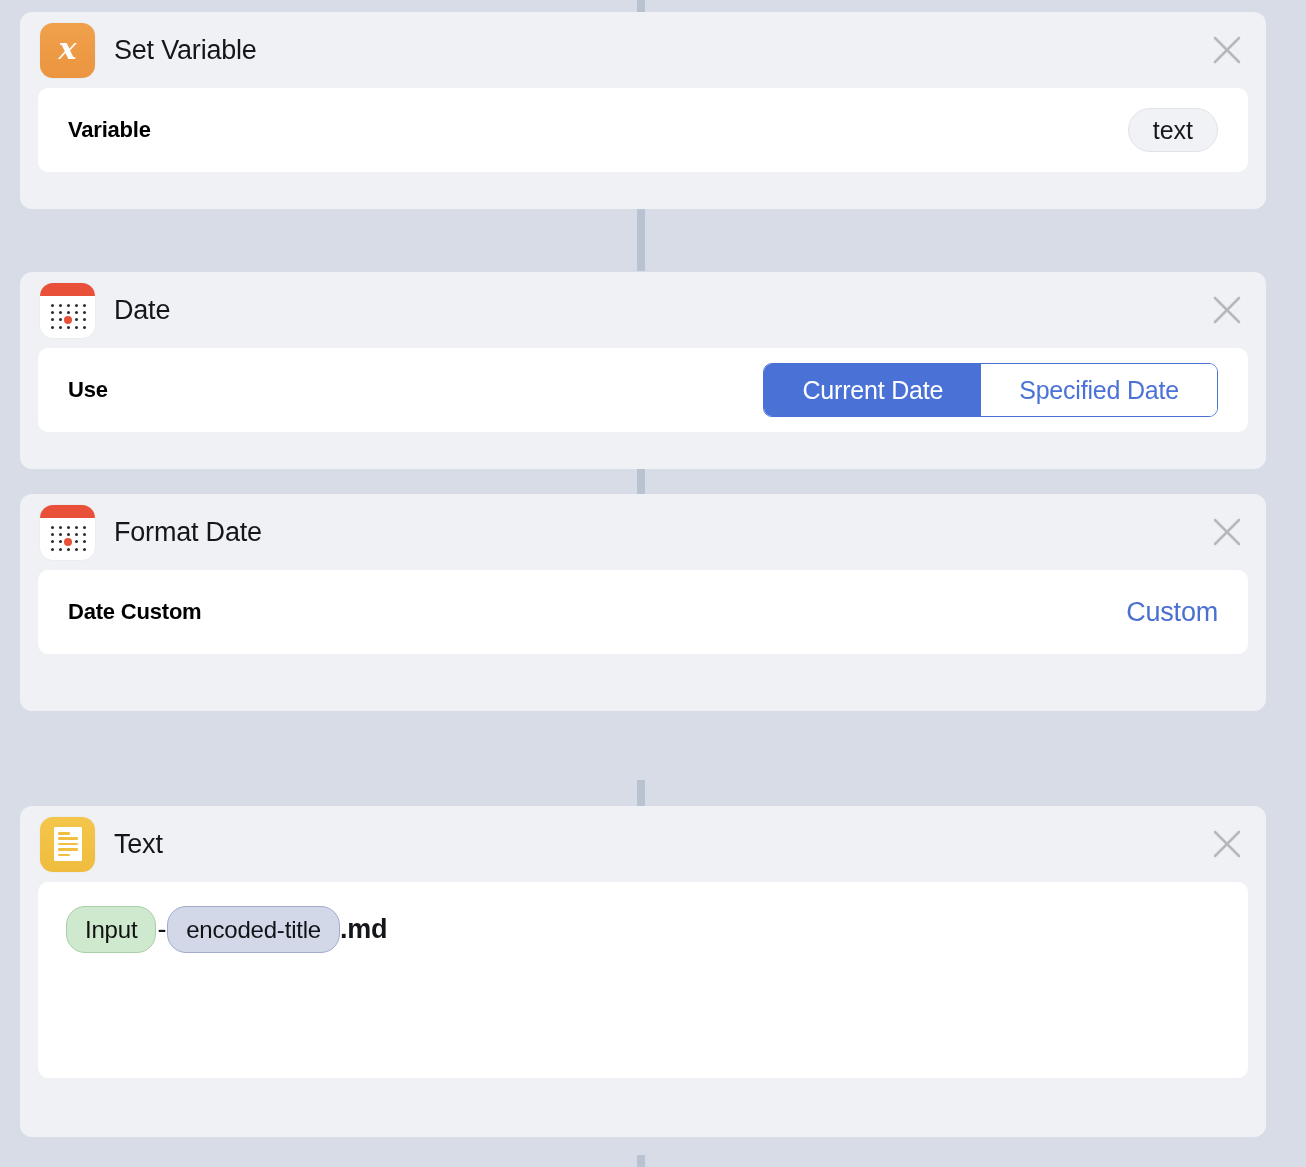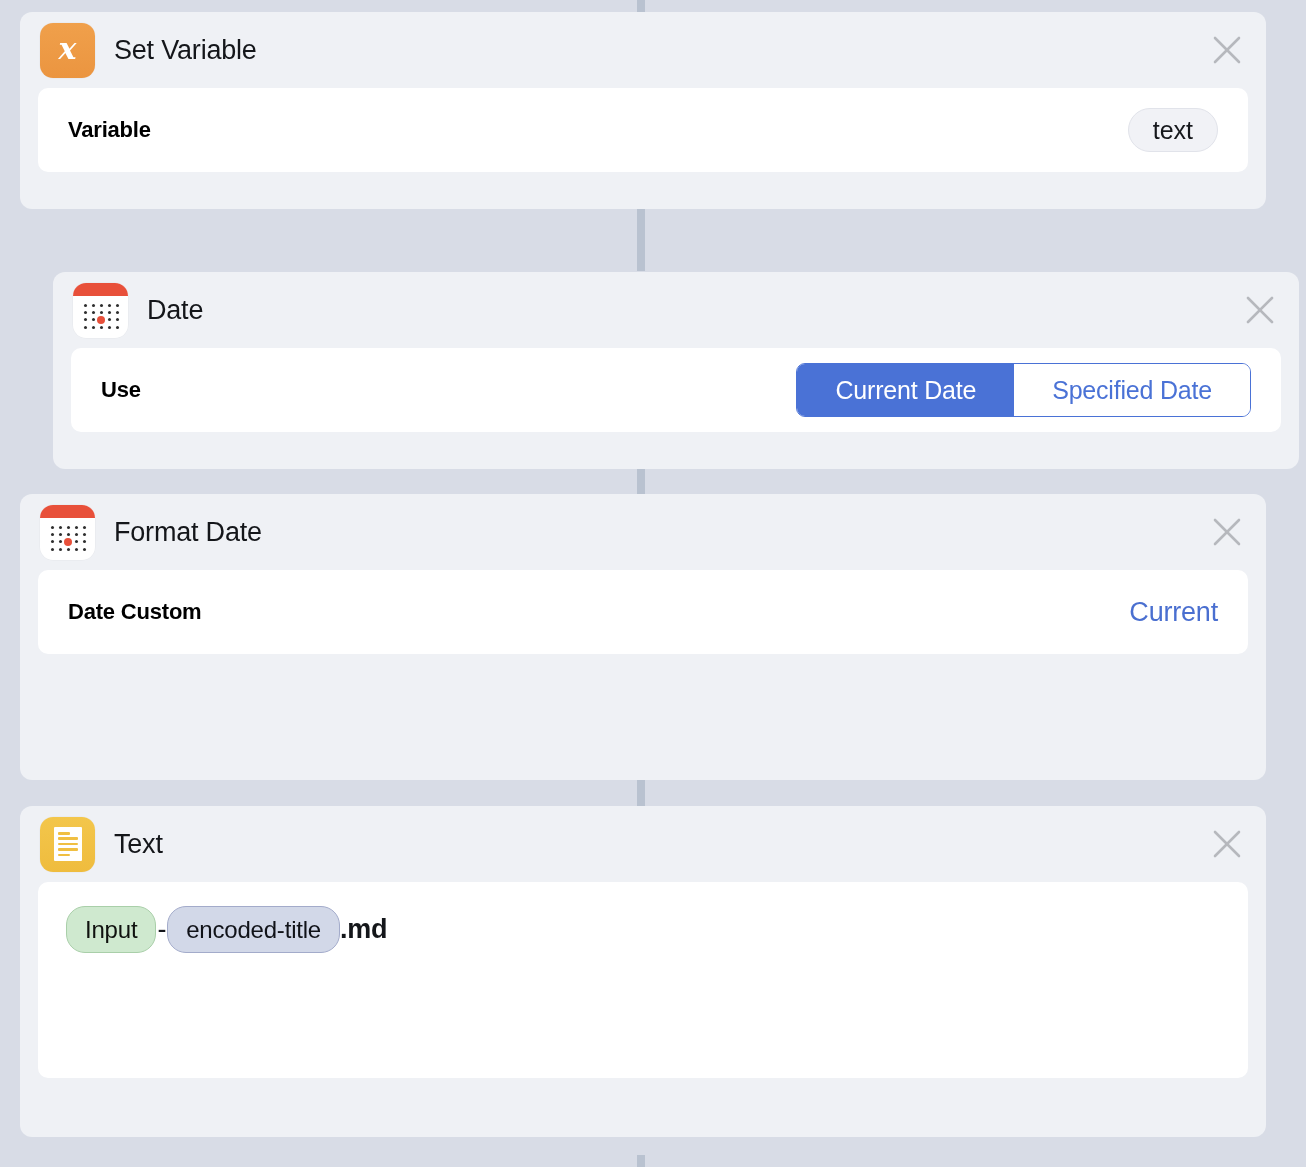--- a/index.html
+++ b/index.html
@@ -321,21 +321,21 @@
     </div>
     <div class="panel">
       <div class="row">
         <div class="row-label">Variable</div>
         <div class="spacer"></div>
         <div class="value-pill">text</div>
       </div>
     </div>
   </div>
 
-  <div class="card" style="top:272px;height:197px;margin-left:33px;">
+  <div class="card" style="top:272px;height:197px;">
     <div class="card-header">
       <div class="app-icon icon-cal">
         <div class="cal-top"></div>
         <div class="cal-grid">
           <span class="dot"></span>
             <span class="dot"></span>
             <span class="dot"></span>
             <span class="dot"></span>
             <span class="dot"></span>
           <span class="dot"></span>
@@ -368,21 +368,21 @@
         <div class="row-label">Use</div>
         <div class="spacer"></div>
         <div class="segmented">
           <div class="seg active">Current Date</div>
           <div class="seg">Specified Date</div>
         </div>
       </div>
     </div>
   </div>
 
-  <div class="card" style="top:494px;height:286px;">
+  <div class="card" style="top:494px;height:217px;">
     <div class="card-header">
       <div class="app-icon icon-cal">
         <div class="cal-top"></div>
         <div class="cal-grid">
           <span class="dot"></span>
             <span class="dot"></span>
             <span class="dot"></span>
             <span class="dot"></span>
             <span class="dot"></span>
           <span class="dot"></span>
@@ -407,21 +407,21 @@
         <svg width="34" height="34" viewBox="0 0 34 34" aria-hidden="true">
           <line x1="5" y1="5" x2="29" y2="29" stroke="#b6b8bd" stroke-width="2.6" stroke-linecap="round"></line>
           <line x1="29" y1="5" x2="5" y2="29" stroke="#b6b8bd" stroke-width="2.6" stroke-linecap="round"></line>
         </svg>
       </div>
     </div>
     <div class="panel">
       <div class="row">
         <div class="row-label">Date Custom</div>
         <div class="spacer"></div>
-        <div class="value-link">Current</div>
+        <div class="value-link">Custom</div>
       </div>
     </div>
   </div>
 
   <div class="card" style="top:806px;height:331px;">
     <div class="card-header">
       <div class="app-icon icon-doc">
         <div class="page">
           <div class="line short"></div>
           <div class="line full"></div>

